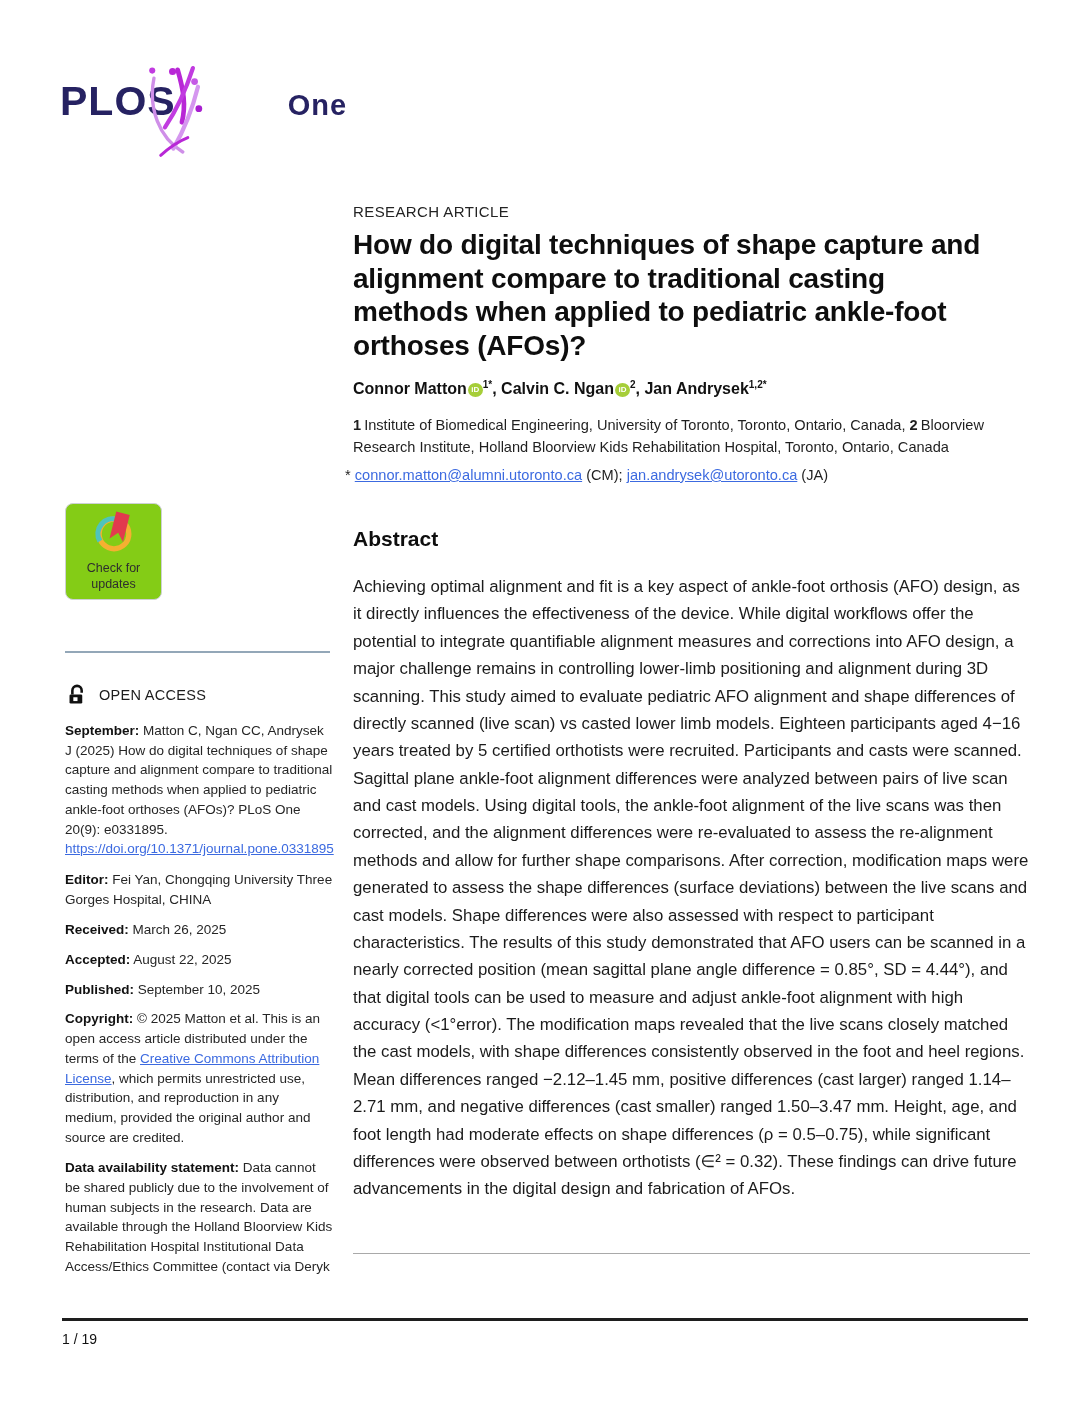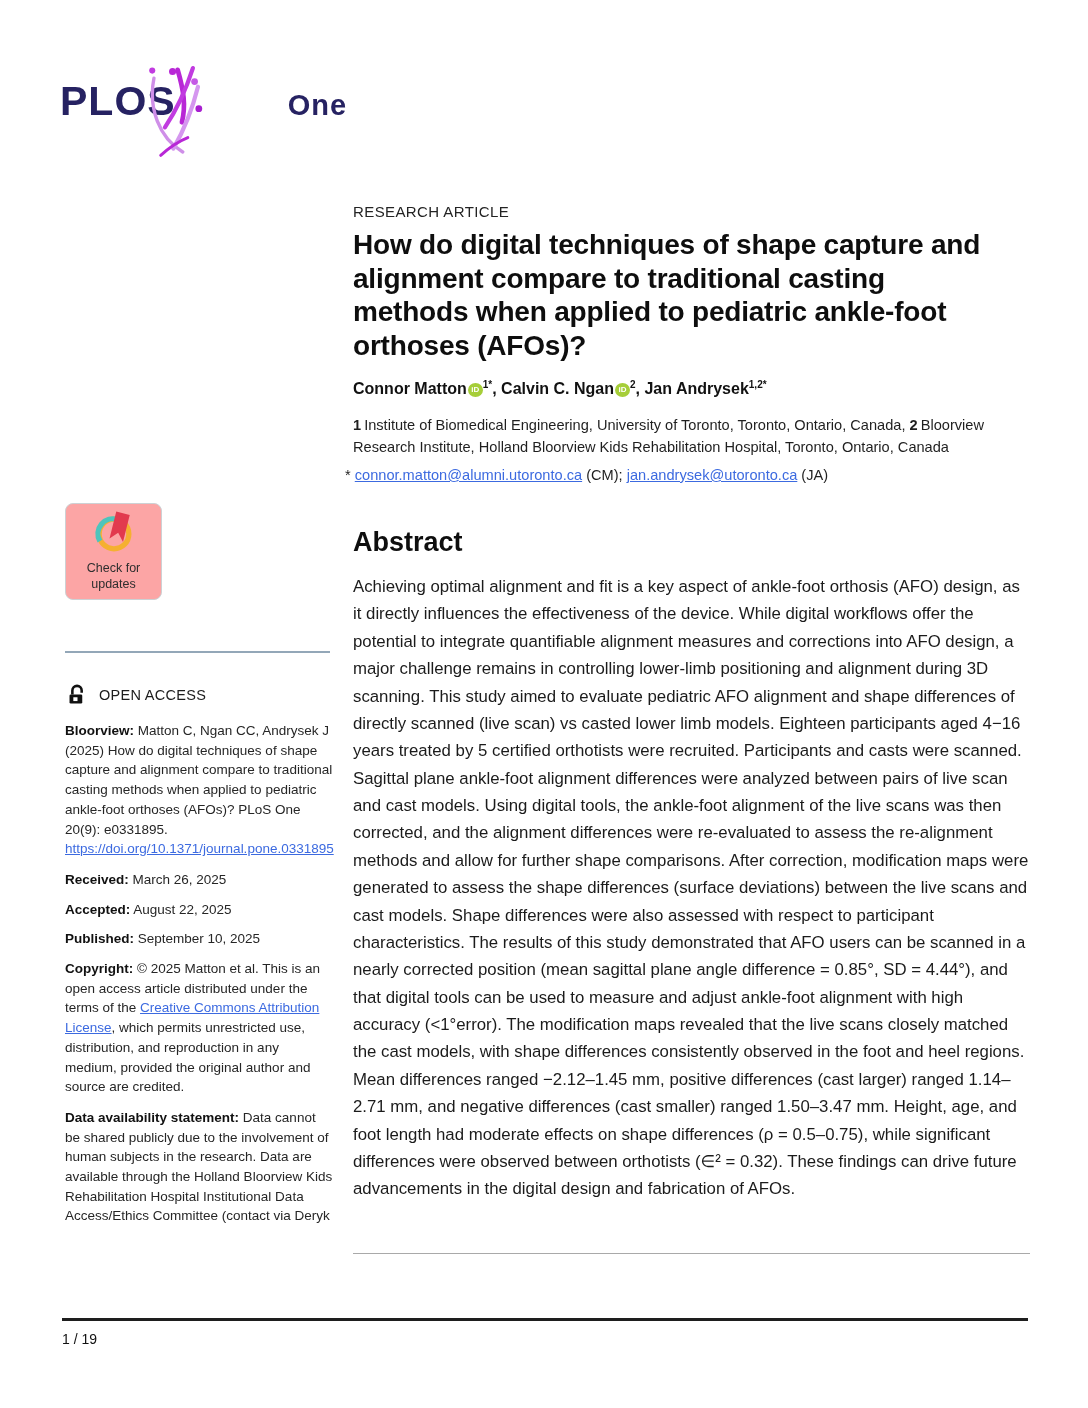--- a/index.html
+++ b/index.html
@@ -23,26 +23,26 @@
   .authors { left:353px; top:379px; font-size:16px; font-weight:bold; color:#111; }
   .authors sup { font-size:10px; font-weight:bold; }
   .orcid { display:inline-block; width:15px; height:14px; border-radius:50%;
            background:#a6ce39; color:#fff; font-size:8px; font-weight:bold;
            text-align:center; line-height:14px; vertical-align:2px; margin-left:1px; }
   .affils { left:353px; top:414px; width:660px; font-size:14.6px; line-height:1.52; color:#1f1f1f; }
   .affils b { margin-right:3px; }
   .corresp { left:345px; top:467px; font-size:14.6px; color:#1f1f1f; }
   a.lnk { color:#3c6ae0; text-decoration:underline; }
 
-  .abstract-h { left:353px; top:527px; font-size:27px; font-weight:bold; color:#0e0e0e; }
+  .abstract-h { left:353px; top:527px; font-size:21px; font-weight:bold; color:#0e0e0e; }
   .abstract-b { left:353px; top:573px; width:677px; font-size:16.8px; line-height:1.63; color:#1b1b1b; }
   .abstract-rule { left:353px; top:1253px; width:677px; height:1px; background:#a9a9a9; }
 
   
-  .badge { left:65px; top:503px; width:97px; height:97px; background:#fca5a5;
+  .badge { left:65px; top:503px; width:97px; height:97px; background:#84cc16;
            border:1px solid #cdd1d4; border-radius:8px; text-align:center; padding-top:6px; }
   .badge-caption { font-size:12.5px; line-height:1.25; color:#2e2e2e; margin-top:1px; }
   .side-rule { left:65px; top:651px; width:265px; height:2px; background:#93a7b8; }
   .open-access { left:68px; top:684px; display:flex; align-items:center; gap:12px;
                  font-size:14.5px; color:#1c1c1c; letter-spacing:0.3px; }
   .side-col { left:65px; top:721px; width:269px; font-size:13.5px; line-height:1.46; color:#262626; }
   .side-block { margin-bottom:11px; }
   .side-block b { color:#111; }
   .side-block.gap2 { margin-bottom:10px; }
 
@@ -114,23 +114,27 @@
   <svg width="19" height="21" viewBox="0 0 20 22">
     <path d="M 4.6,11 V 6.8 A 4.9,4.9 0 0 1 14.4,6.8 V 9.2" fill="none" stroke="#111" stroke-width="2.7"></path>
     <rect x="1.6" y="11" width="13.4" height="9.6" rx="1.4" fill="#111"></rect>
     <rect x="5.6" y="13.9" width="4.4" height="4" fill="#fff"></rect>
   </svg>
   <span>OPEN ACCESS</span>
 </div>
 
 <div class="abs side-col">
   <div class="side-block">
-    <b>Bloorview:</b>
+    <b>September:</b>
     <span>Matton C, Ngan CC, Andrysek J (2025) How do digital techniques of shape capture and alignment compare to traditional casting methods when applied to pediatric ankle-foot orthoses (AFOs)? PLoS One 20(9): e0331895.</span>
     <a class="lnk" href="#">https://doi.org/10.1371/journal.pone.0331895</a>
+  </div>
+  <div class="side-block">
+    <b>Editor:</b>
+    <span>Fei Yan, Chongqing University Three Gorges Hospital, CHINA</span>
   </div>
   <div class="side-block gap2">
     <b>Received:</b>
     <span>March 26, 2025</span>
   </div>
   <div class="side-block gap2">
     <b>Accepted:</b>
     <span>August 22, 2025</span>
   </div>
   <div class="side-block gap2">

